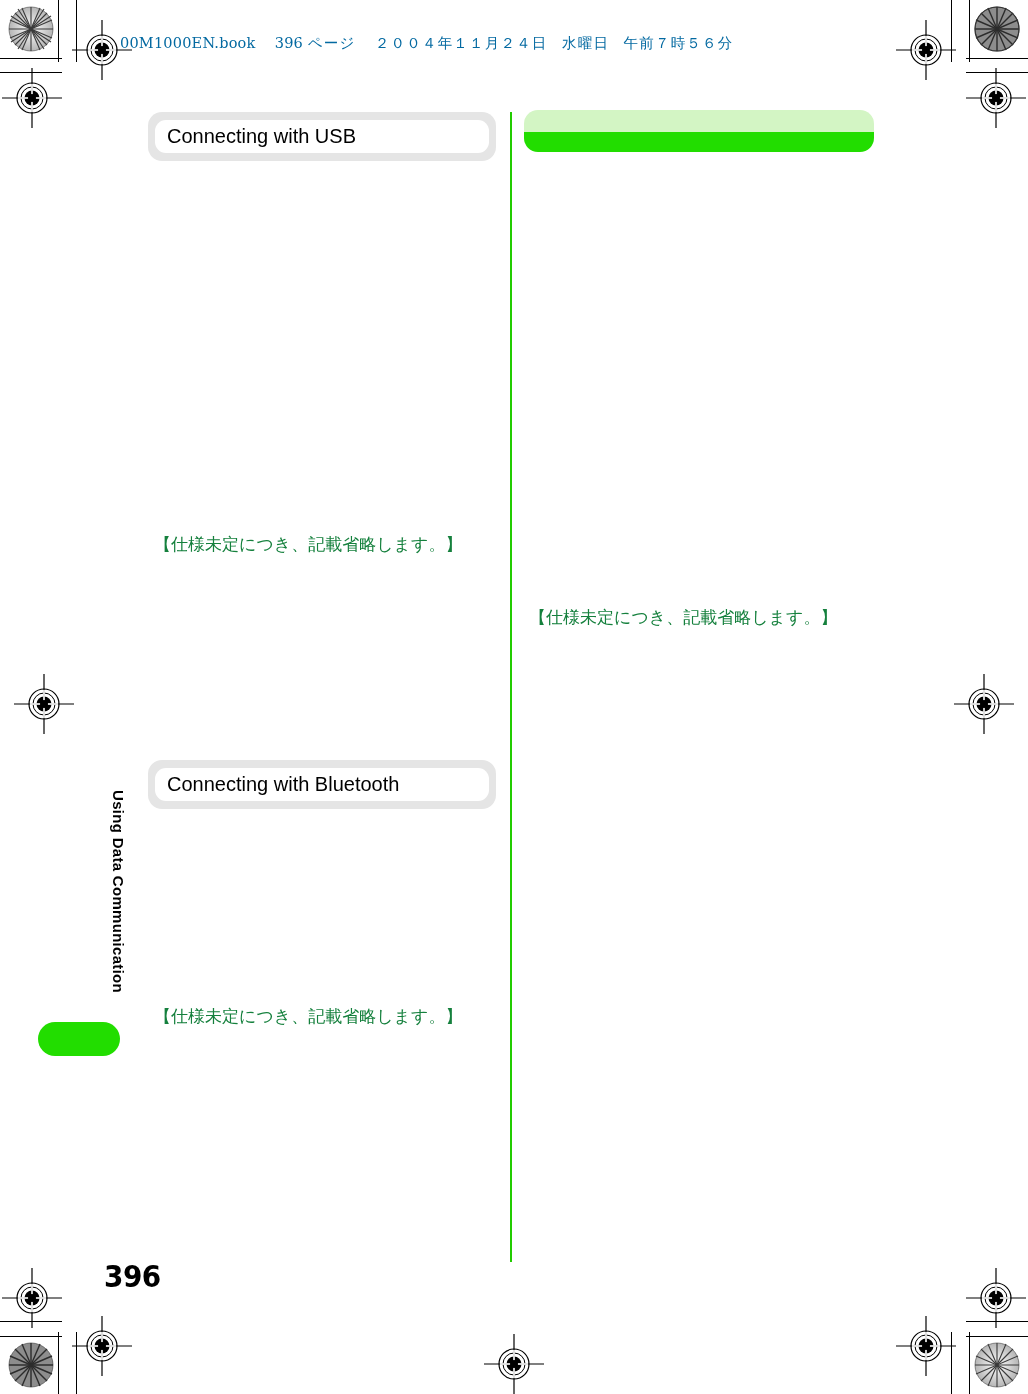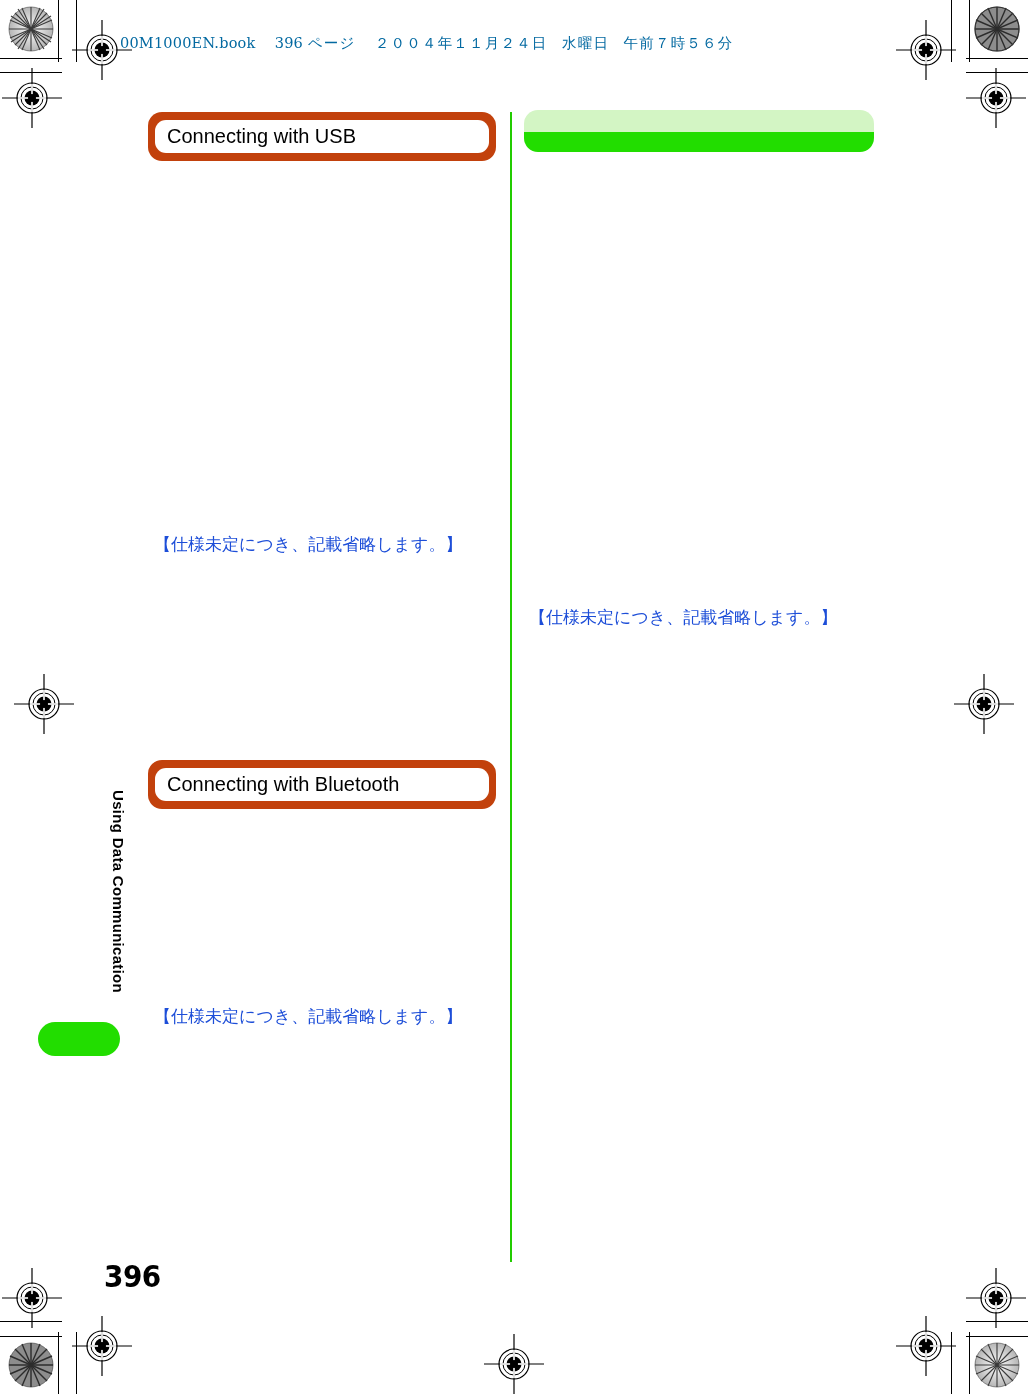--- a/index.html
+++ b/index.html
@@ -70,21 +70,21 @@
   .col-right {
     position: absolute;
     left: 524px;
     top: 110px;
     width: 350px;
   }
 
   
   .head-pill {
     position: relative;
-    background: #c2410c;
+    background: #e5e5e5;
     border-radius: 14px;
     padding: 8px 7px;
     box-sizing: border-box;
     width: 348px;
   }
   .head-pill-inner {
     background: #ffffff;
     border-radius: 11px;
     padding: 4px 12px 5px 12px;
     box-sizing: border-box;
@@ -123,21 +123,21 @@
     font-size: 23.5px;
     line-height: 1.26;
     color: #ffffff;
   }
 
   
   .jp-note {
     position: absolute;
     font-family: "DejaVu Sans", sans-serif;
     font-size: 17px;
-    color: #1d4ed8;
+    color: #15803d;
     white-space: nowrap;
   }
 
   
   .sidetab-text {
     position: absolute;
     left: 103px;
     top: 790px;
     width: 24px;
     height: 240px;

